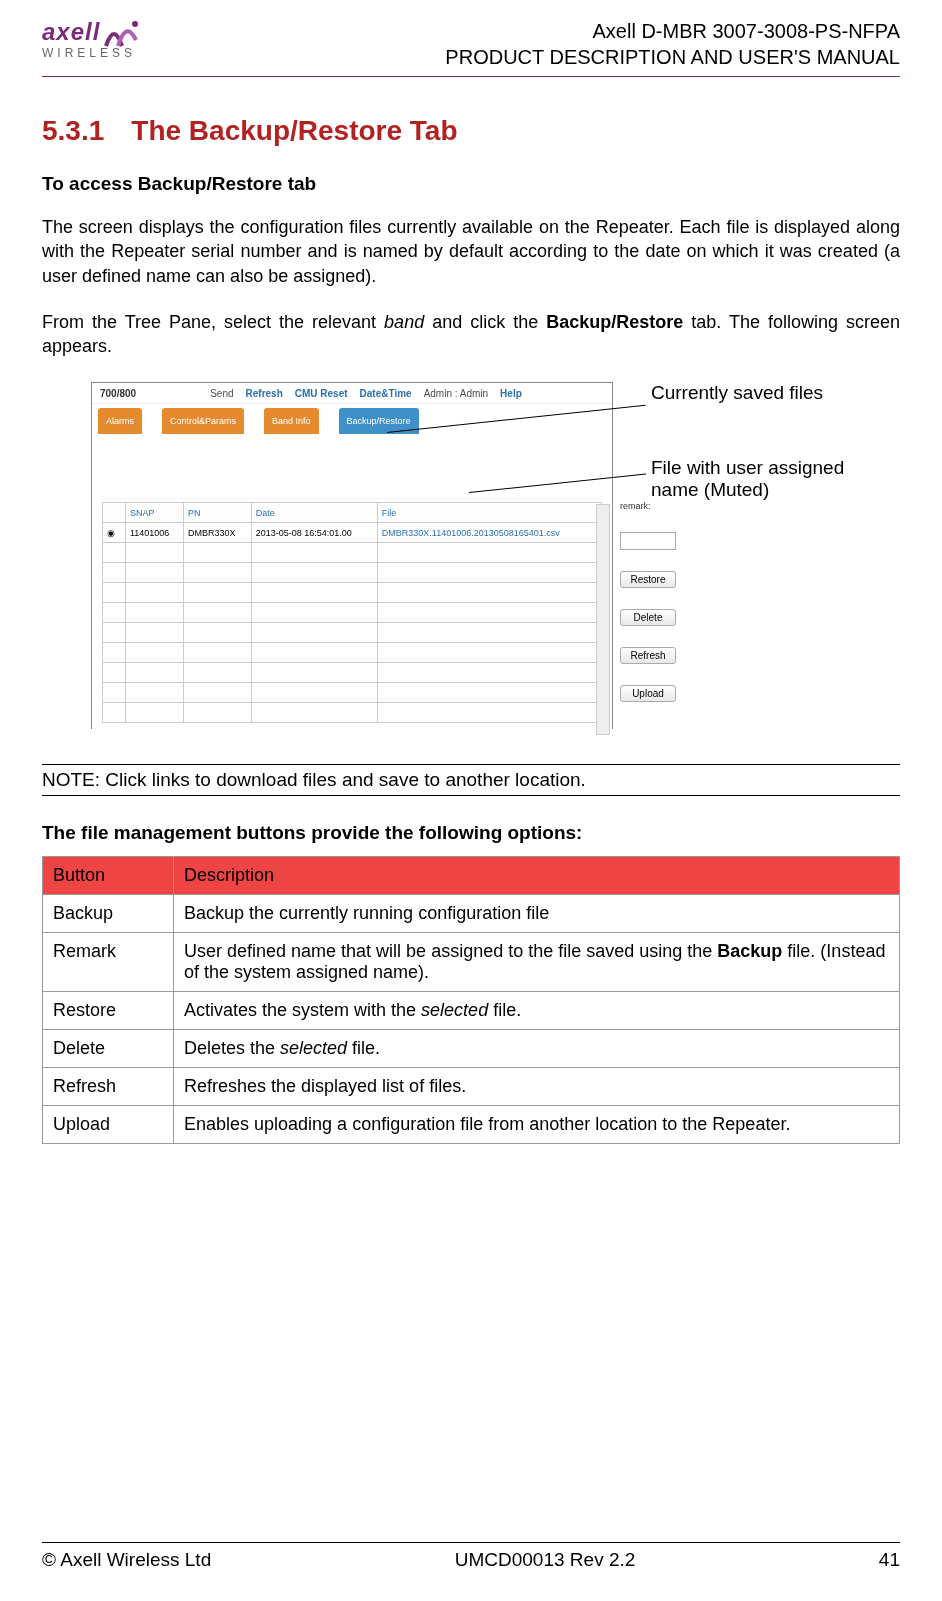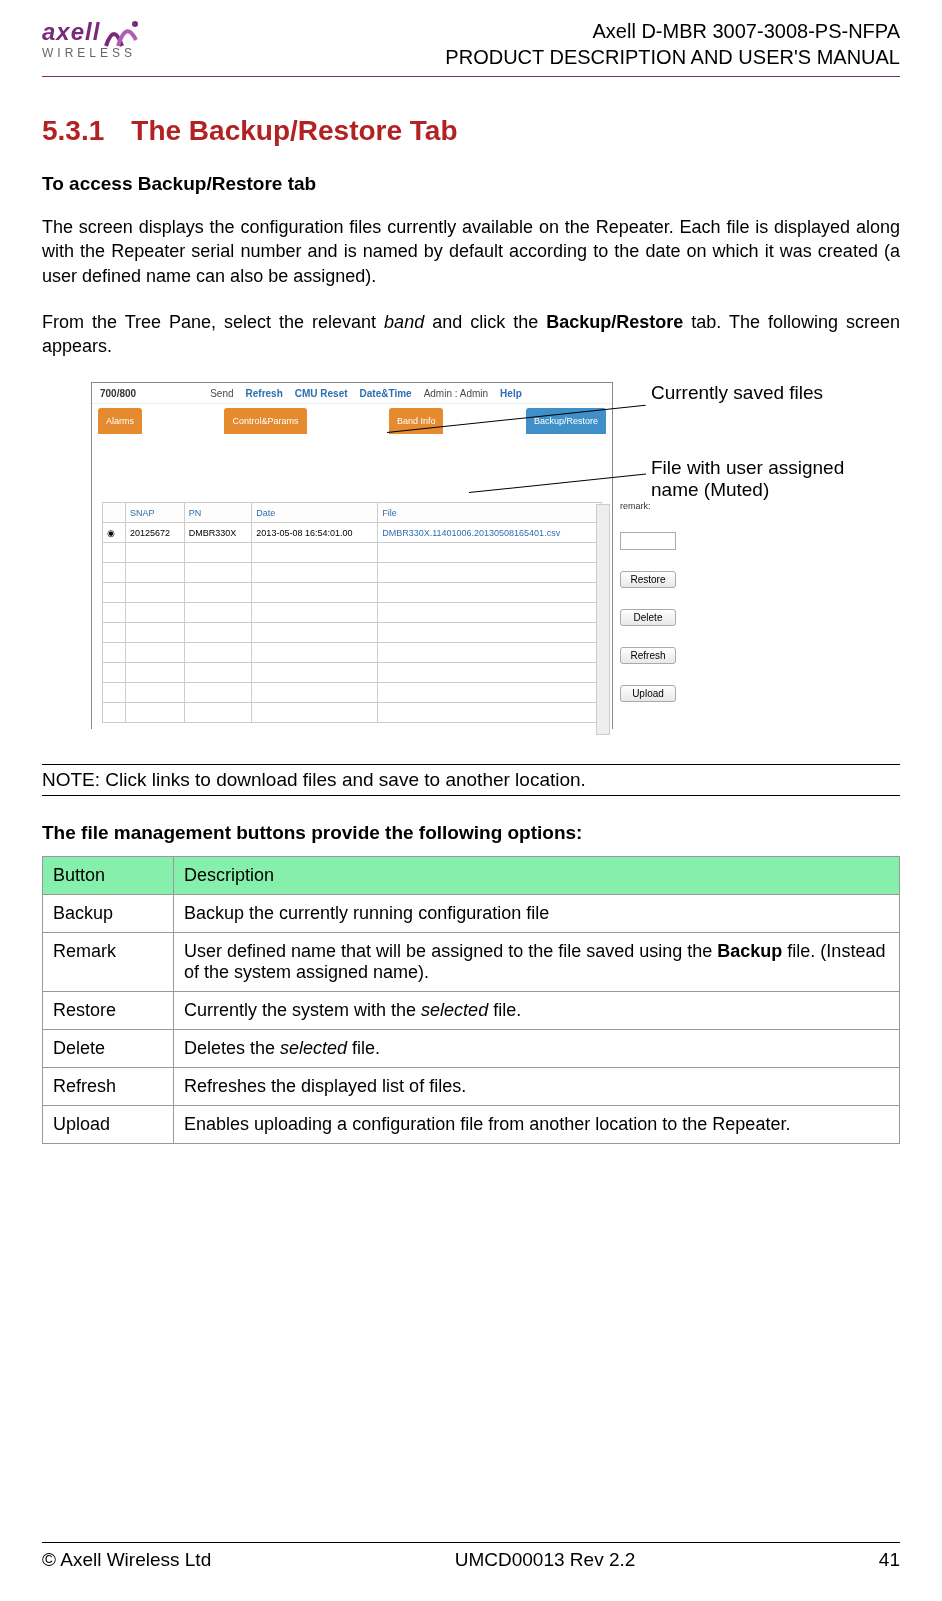--- a/index.html
+++ b/index.html
@@ -101,21 +101,20 @@
   }
   .shot .topbar .blue { color: #2b6fb0; font-weight: bold;}
   .shot .topbar .band { font-weight: bold; color:#333;}
   .shot .tabs {
     display: flex;
     height: 26px;
     align-items: stretch;
     padding: 4px 6px 0 6px;
     gap: 20px;
     background: #fff;
-    justify-content: space-between;
   }
   .shot .tab {
     padding: 4px 8px;
     border-radius: 3px 3px 0 0;
     font-size: 9px;
     color: #fff;
     display: flex;
     align-items: center;
   }
   .shot .tab.orange { background: #e58a2e; }
@@ -214,21 +213,21 @@
     font-family: Verdana, Geneva, sans-serif;
     font-size: 18px;
   }
   table.options th, table.options td {
     border: 1px solid #999;
     padding: 8px 10px;
     text-align: left;
     vertical-align: top;
   }
   table.options th {
-    background: #86efac;
+    background: #ef4444;
     font-weight: normal;
   }
   table.options td.first-col { width: 110px; }
 
   
   .footer {
     margin-top: auto;
     display: flex;
     justify-content: space-between;
     font-family: Arial, sans-serif;
@@ -295,21 +294,21 @@
           <tbody>
               <tr>
             <th class="first"></th>
             <th>SNAP</th>
             <th>PN</th>
             <th>Date</th>
             <th>File</th>
           </tr>
           <tr>
             <td class="first">◉</td>
-            <td>20125672</td>
+            <td>11401006</td>
             <td>DMBR330X</td>
             <td>2013-05-08 16:54:01.00</td>
             <td><a>DMBR330X.11401006.20130508165401.csv</a></td>
           </tr>
           <tr>
                 <td class="first"></td>
                 <td></td>
                 <td></td>
                 <td></td>
                 <td></td>
@@ -403,21 +402,21 @@
     <tr>
       <td class="first-col">Backup</td>
       <td><span>Backup the currently running configuration file</span></td>
     </tr>
     <tr>
       <td class="first-col">Remark</td>
       <td><span>User defined name that will be assigned to the file saved using the </span><span class="bold">Backup</span><span> file. (Instead of the system assigned name).</span></td>
     </tr>
     <tr>
       <td class="first-col">Restore</td>
-      <td><span>Currently the system with the </span><span class="italic">selected</span><span> file.</span></td>
+      <td><span>Activates the system with the </span><span class="italic">selected</span><span> file.</span></td>
     </tr>
     <tr>
       <td class="first-col">Delete</td>
       <td><span>Deletes the </span><span class="italic">selected</span><span> file.</span></td>
     </tr>
     <tr>
       <td class="first-col">Refresh</td>
       <td><span>Refreshes the displayed list of files.</span></td>
     </tr>
     <tr>

